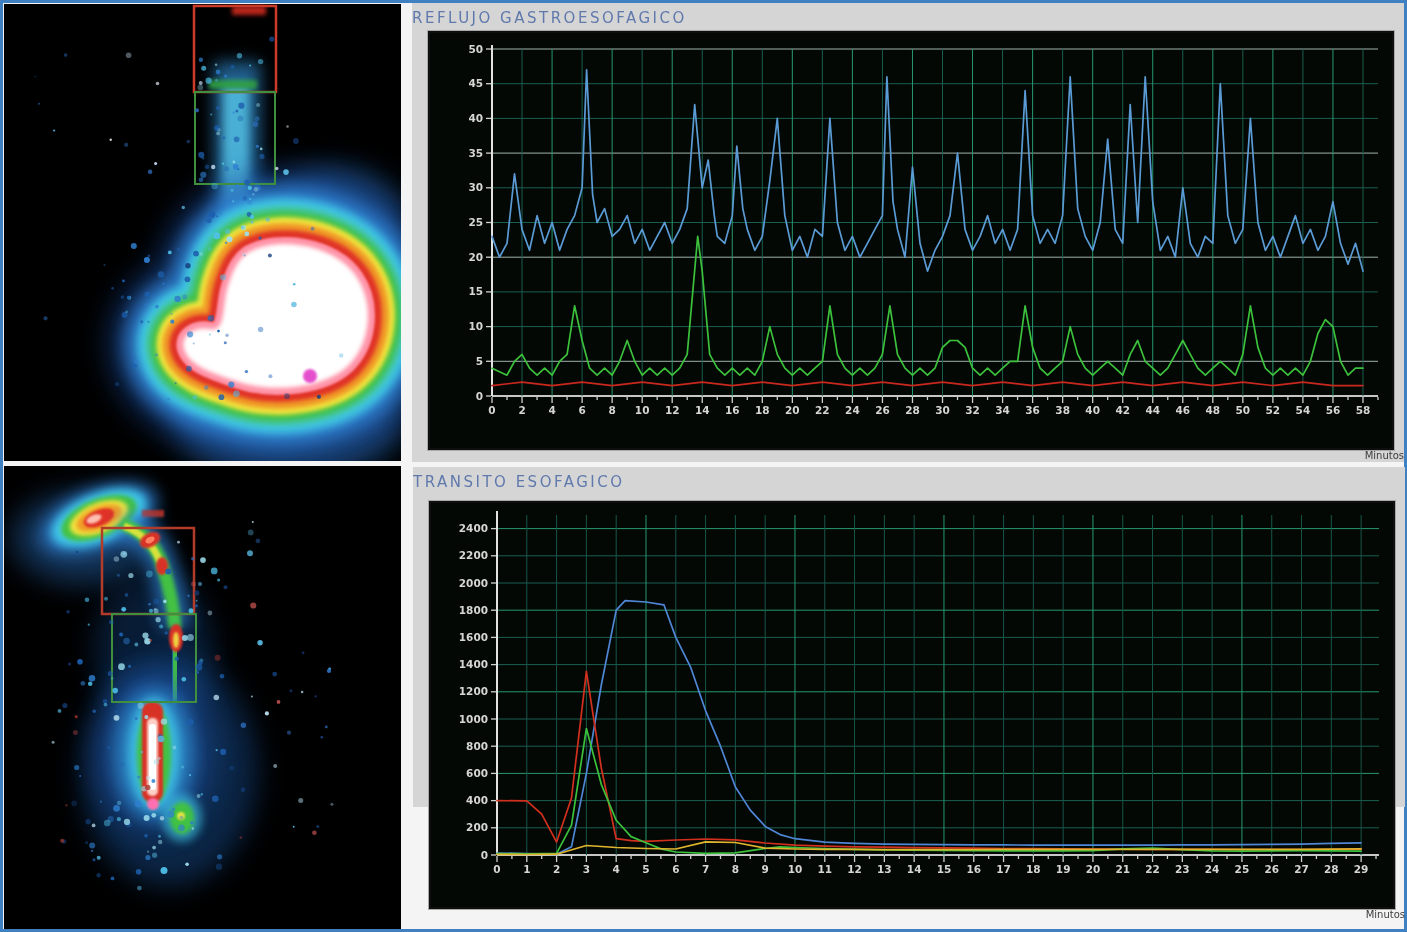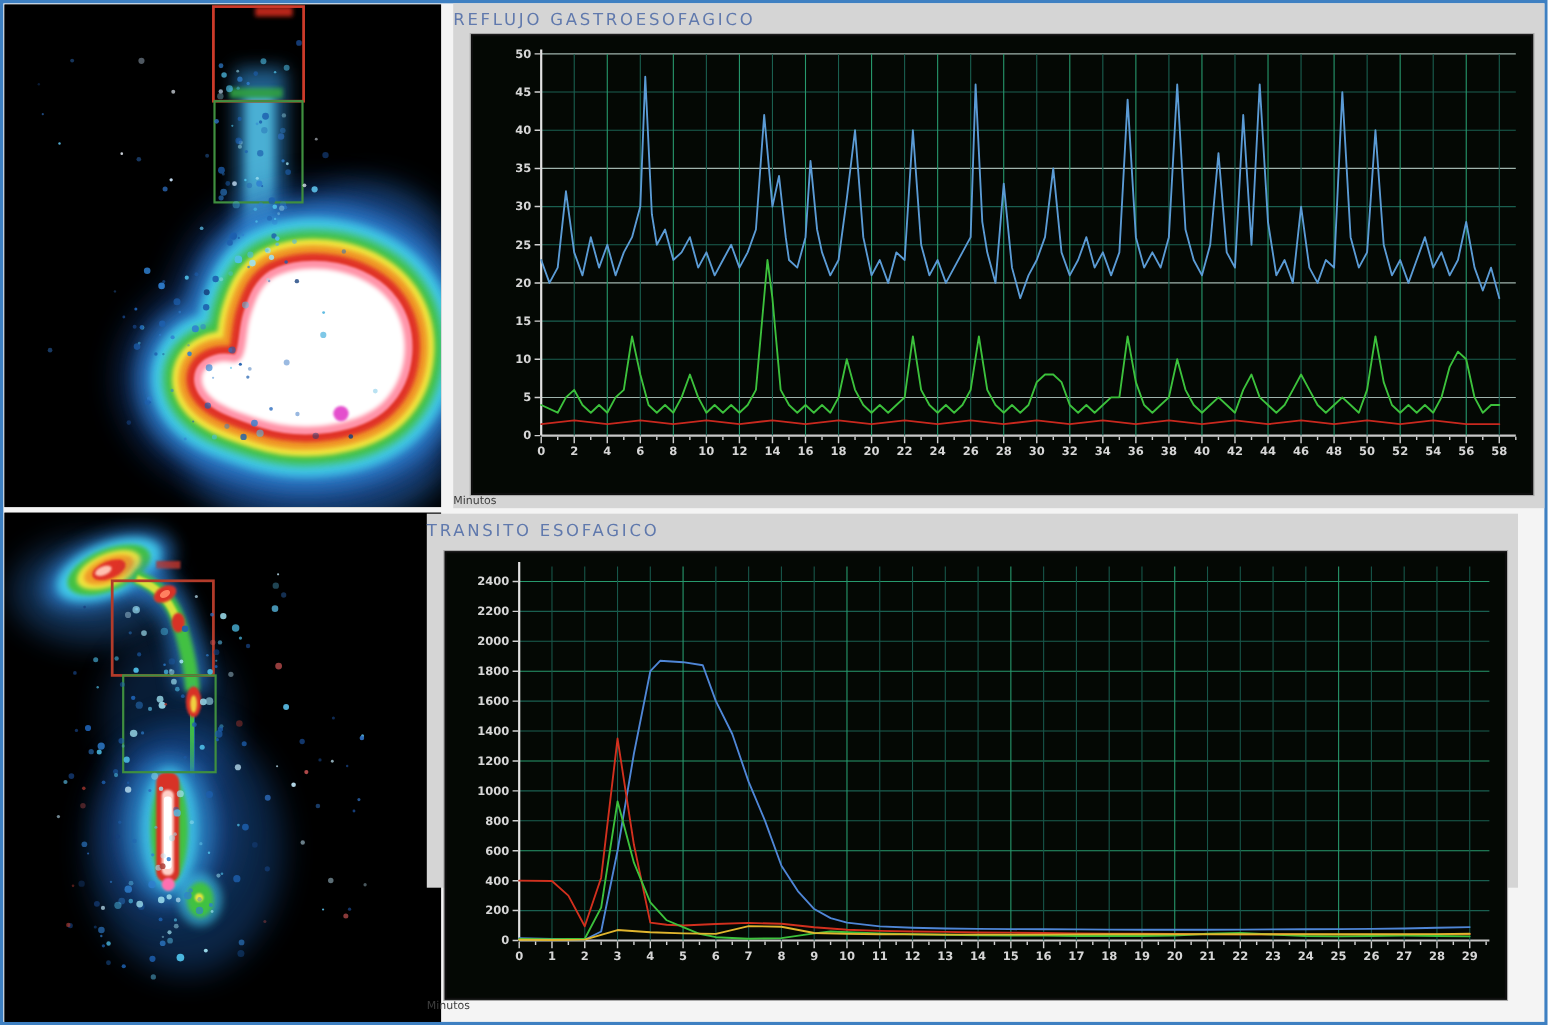--- a/index.html
+++ b/index.html
@@ -5,28 +5,28 @@
   html,body{margin:0;padding:0}
   body{width:1407px;height:932px;position:relative;background:#ffffff;
        font-family:"DejaVu Sans",sans-serif;overflow:hidden}
   .fig{position:absolute;inset:0;border:3px solid #3e80c2;background:#f4f4f4;box-sizing:border-box}
   .img-panel{position:absolute;background:#000;overflow:hidden}
   #p-img1{left:1px;top:1px;width:397px;height:457px}
   #p-img2{left:1px;top:463px;width:397px;height:463px}
   .img-panel svg{display:block}
   .chart-panel{position:absolute;background:#d5d5d5}
   #panel0{left:409px;top:0;width:992px;height:459px}
-  #panel1{left:385px;top:464px;width:992px;height:340px}
+  #panel1{left:410px;top:464px;width:992px;height:340px}
   .chart-title{margin:0;text-align:left;font-size:15px;font-weight:normal;color:#6079ad;
                letter-spacing:2.5px;padding-top:6px}
   .chart-box{position:absolute;left:16px;background:#040804;border:2px solid #0e0e0e;
              outline:1px solid #a9a9a9}
   #box0{top:28px;width:962px;height:415px}
   #box1{top:34px;width:962px;height:404px}
-  .xlabel{position:absolute;left:0;width:100%;text-align:left;font-size:10px;color:#3d3d3d}
+  .xlabel{position:absolute;left:0;width:100%;text-align:right;font-size:10px;color:#3d3d3d}
   #panel0 .xlabel{top:447px}
   #panel1 .xlabel{top:442px}
 </style>
 </head>
 <body>
 
 <div class="fig">
 
   <div class="img-panel" id="p-img1">
     <svg id="scint1" width="397" height="457" viewBox="0 0 397 457">

